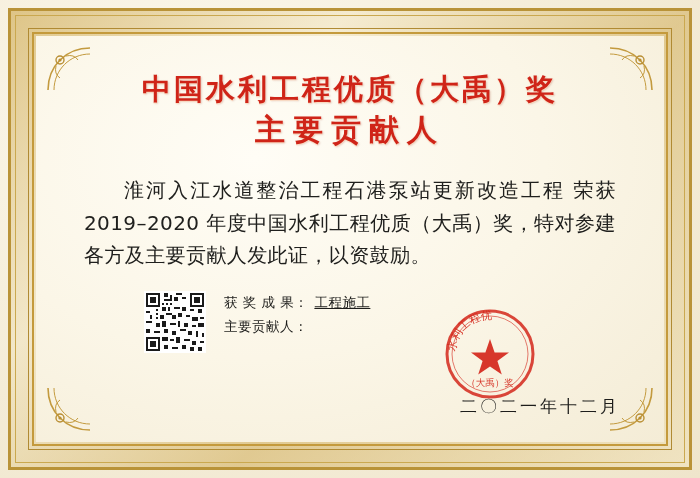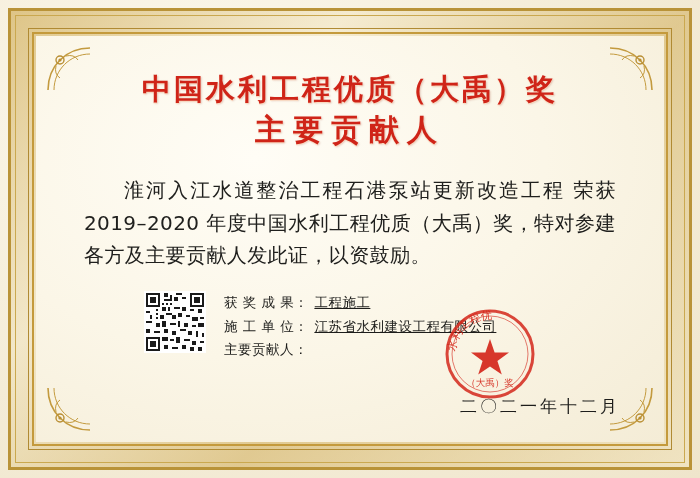--- a/index.html
+++ b/index.html
@@ -336,24 +336,20 @@
           </svg>
         </div>
 
         <div class="details">
 
           <div class="detail-line">
             <span class="detail-label">获 奖 成 果：</span>
             <span class="detail-value">工程施工</span>
           </div>
 
-          <div class="detail-line">
-            <span class="detail-label">施 工 单 位：</span>
-            <span class="detail-value">江苏省水利建设工程有限公司</span>
-          </div>
 
           <div class="detail-line">
             <span class="detail-label">主要贡献人：</span>
           </div>
 
         </div>
       </div>
 
       <div class="footer">
 

